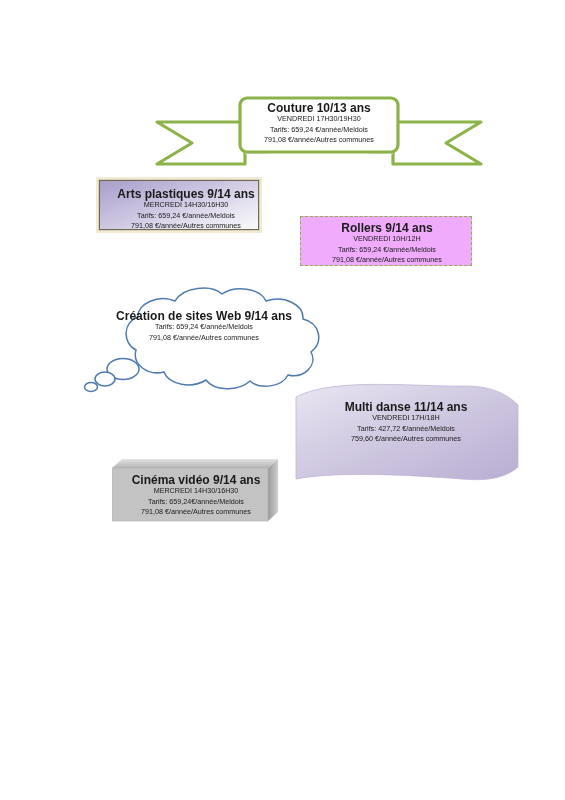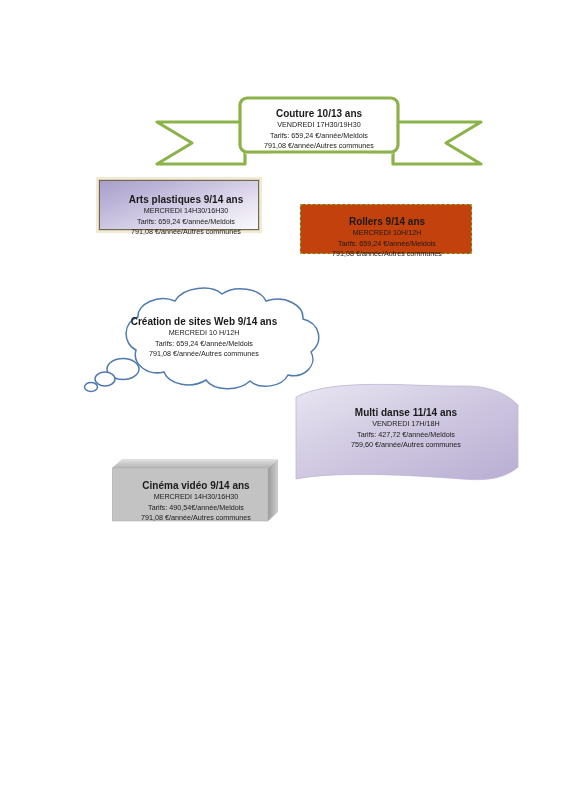--- a/index.html
+++ b/index.html
@@ -26,24 +26,23 @@
     position: absolute;
     text-align: center;
     line-height: 10.5px;
     font-size: 7.2px;
     color: #1a1a1a;
     white-space: nowrap;
     z-index: 5;
   }
   .txt .ttl {
     font-weight: bold;
-    font-size: 10px;
+    font-size: 12px;
     display: block;
     margin-bottom: 0.5px;
-    margin-top: 6px;
   }
   .txt .ln { display: block; }
 
   
   #couture-banner {
     position: absolute;
     left: 152px;
     top: 96px;
     width: 334px;
     height: 74px;
@@ -68,24 +67,24 @@
     position: absolute;
     inset: -1px;
     border: 1px solid #d8d2bb;
     pointer-events: none;
   }
 
   
   #rollers-box {
     position: absolute;
     left: 300px;
-    top: 204px;
+    top: 216px;
     width: 172px;
     height: 50px;
-    background: #c2410c;
+    background: #f0abfc;
     border: 1.4px dashed #8cb34a;
     box-sizing: border-box;
   }
 
   
   #cloud-shape {
     position: absolute;
     left: 80px;
     top: 284px;
     width: 248px;
@@ -152,21 +151,21 @@
       <span class="ttl">Arts plastiques 9/14 ans</span>
       <span class="ln">MERCREDI 14H30/16H30</span>
       <span class="ln">Tarifs: 659,24 €/année/Meldois</span>
       <span class="ln">791,08 €/année/Autres communes</span>
     </div>
   </div>
 
   <div id="rollers-box" class="shape">
     <div class="txt" style="left:0; top:6px; width:172px;">
       <span class="ttl">Rollers 9/14 ans</span>
-      <span class="ln">MERCREDI 10H/12H</span>
+      <span class="ln">VENDREDI 10H/12H</span>
       <span class="ln">Tarifs: 659,24 €/année/Meldois</span>
       <span class="ln">791,08 €/année/Autres communes</span>
     </div>
   </div>
 
   <div id="cloud-shape" class="shape">
     <svg width="248" height="112" viewBox="0 0 248 112" xmlns="http://www.w3.org/2000/svg">
       <g fill="#ffffff" stroke="#4f7ab0" stroke-width="1.5">
 
         <path d="
@@ -184,21 +183,20 @@
           C 57 20, 78 10, 95 17
           Z"></path>
 
         <ellipse cx="43" cy="85" rx="16" ry="10.5"></ellipse>
         <ellipse cx="25" cy="95" rx="10" ry="7"></ellipse>
         <ellipse cx="11" cy="103" rx="6.5" ry="4.5"></ellipse>
       </g>
     </svg>
     <div class="txt" style="left:34px; top:27px; width:180px;">
       <span class="ttl">Création de sites Web 9/14 ans</span>
-      <span class="ln">MERCREDI 10 H/12H</span>
       <span class="ln">Tarifs: 659,24 €/année/Meldois</span>
       <span class="ln">791,08 €/année/Autres communes</span>
     </div>
   </div>
 
   <div id="danse-wave" class="shape">
     <svg width="226" height="98" viewBox="0 0 226 98" xmlns="http://www.w3.org/2000/svg">
       <defs>
         <linearGradient id="waveGrad" x1="0" y1="0" x2="1" y2="1">
           <stop offset="0%" stop-color="#e9e6f2"></stop>
@@ -240,18 +238,18 @@
       <polygon points="10,1 166,1 156,10 0,10" fill="url(#cinTop)"></polygon>
 
       <polygon points="166,1 166,54 156,63 156,10" fill="url(#cinSide)"></polygon>
 
       <rect x="0" y="10" width="156" height="53" fill="#c3c3c3"></rect>
       <rect x="0" y="10" width="156" height="53" fill="none" stroke="#b0b0b0" stroke-width="0.6"></rect>
     </svg>
     <div class="txt" style="left:0; top:17px; width:168px;">
       <span class="ttl">Cinéma vidéo 9/14 ans</span>
       <span class="ln">MERCREDI 14H30/16H30</span>
-      <span class="ln">Tarifs: 490,54€/année/Meldois</span>
+      <span class="ln">Tarifs: 659,24€/année/Meldois</span>
       <span class="ln">791,08 €/année/Autres communes</span>
     </div>
   </div>
 
 </div>
 
 </body></html>

